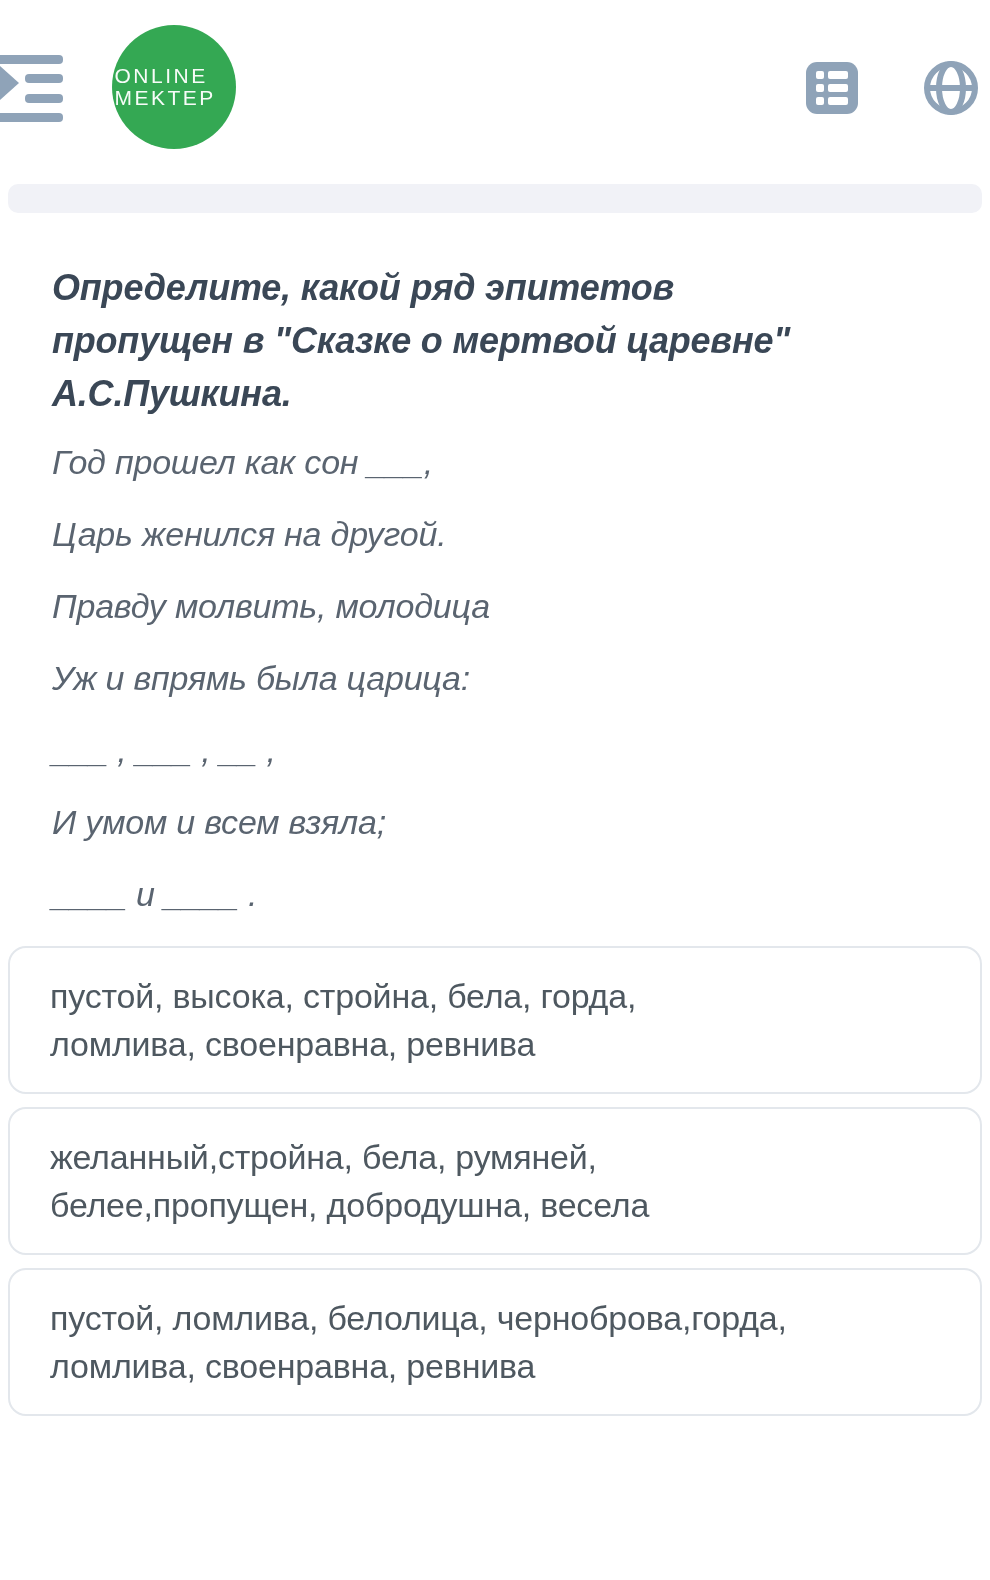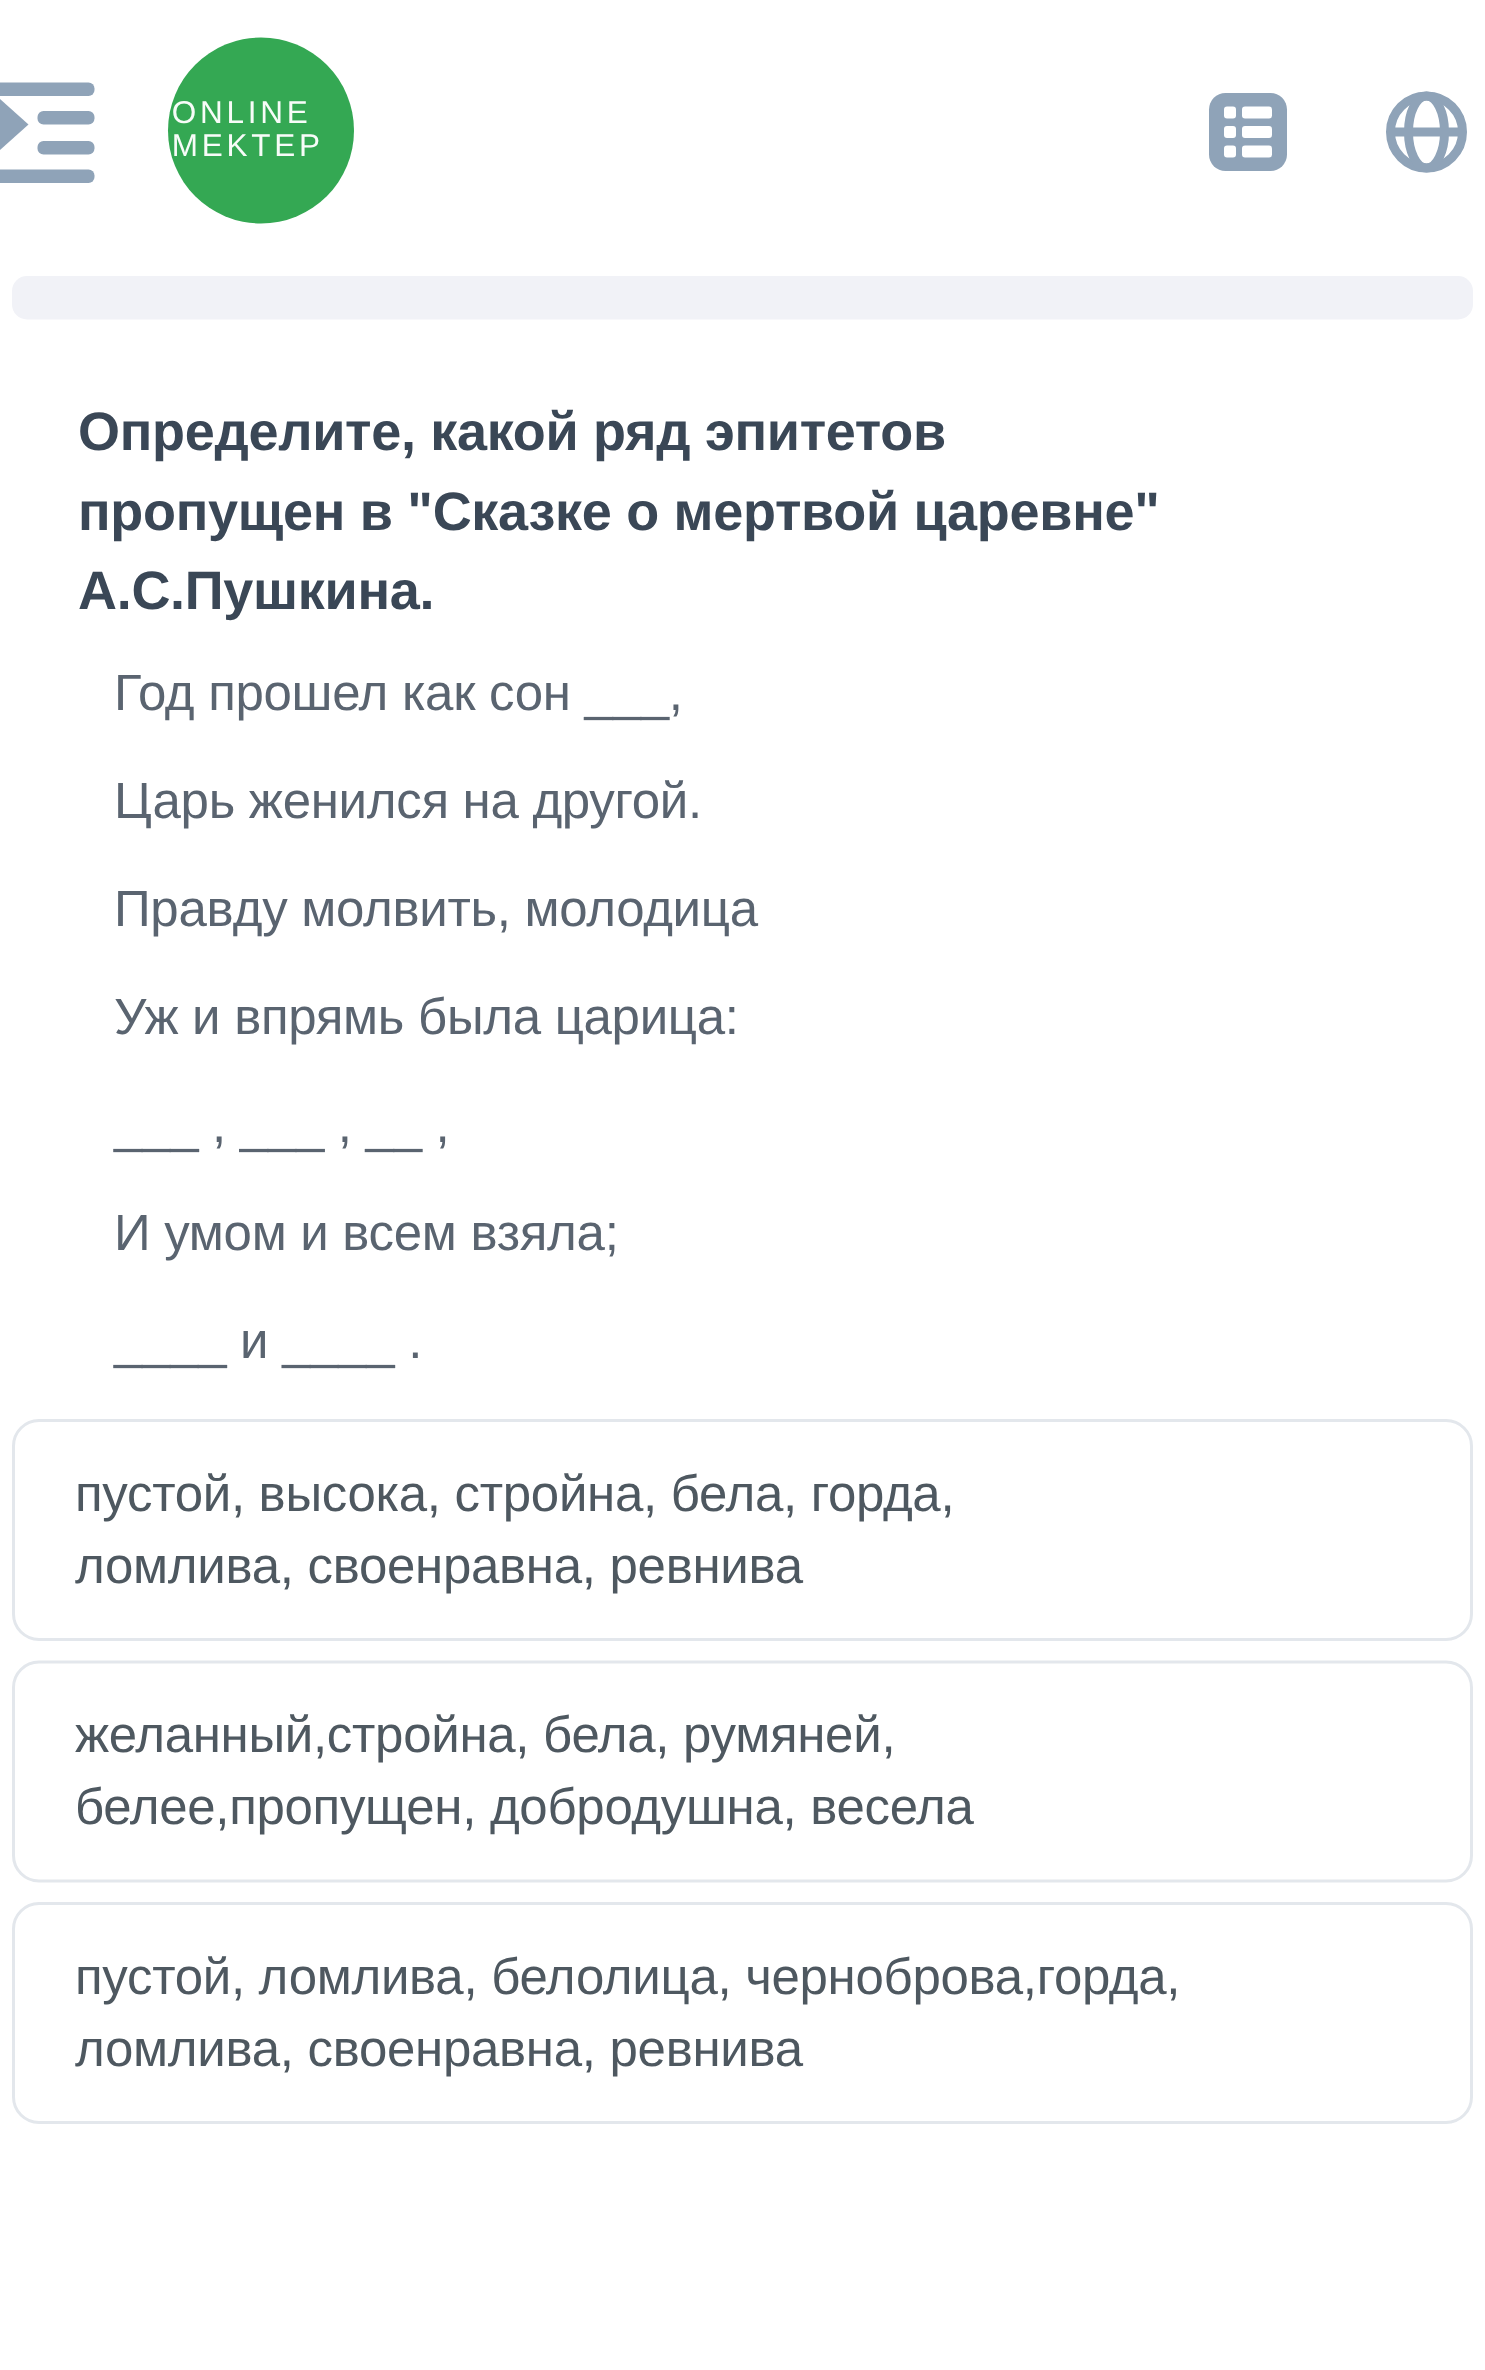--- a/index.html
+++ b/index.html
@@ -61,26 +61,26 @@
     padding: 0;
   }
 
   
   .strip {
     position: absolute; left: 8px; right: 8px; top: 184px;
     height: 29px; background: #f1f2f7; border-radius: 10px;
   }
 
   
-  .main { padding: 77px 28px 0 52px; }
+  .main { padding: 77px 28px 0 52px; font-style: italic; }
   .q-title {
     font-size: 36px; font-weight: bold; line-height: 53px;
     color: #3a4756; letter-spacing: -0.2px;
   }
-  .poem { margin-top: 22px; margin-left: 24px; }
+  .poem { margin-top: 22px; }
   .poem p {
     font-size: 34px; line-height: 40px; margin: 0 0 32px 0;
     color: #5a6470; letter-spacing: -0.2px;
   }
 
   
   .options { margin: 18px 8px 0 8px; }
   .option-card {
     background: #ffffff;
     border: 2px solid #e3e7ec;

